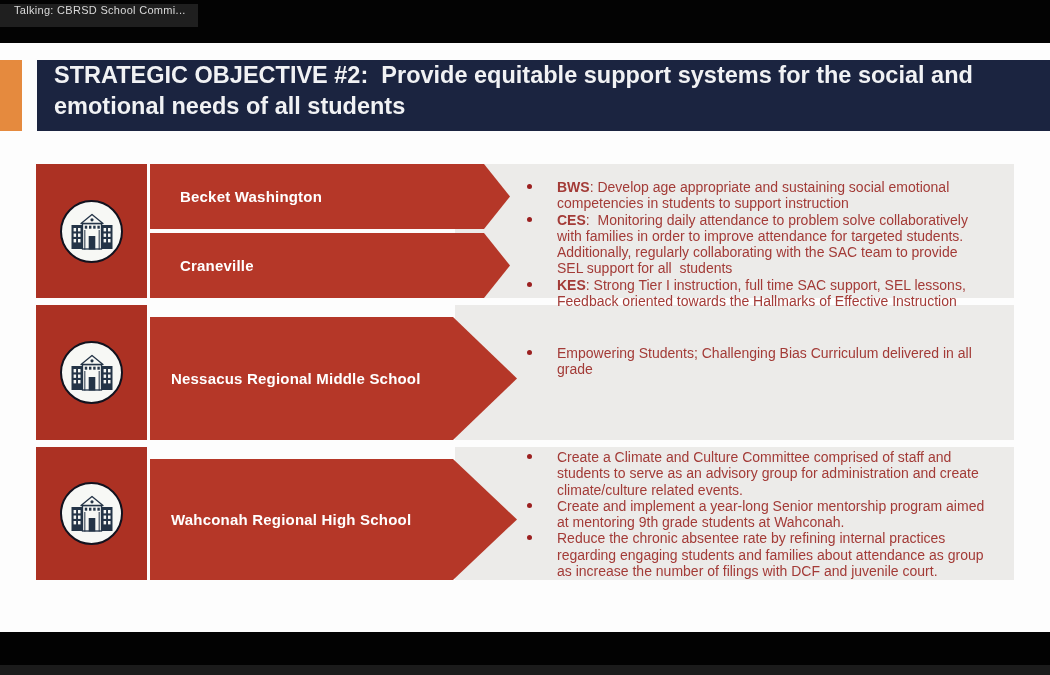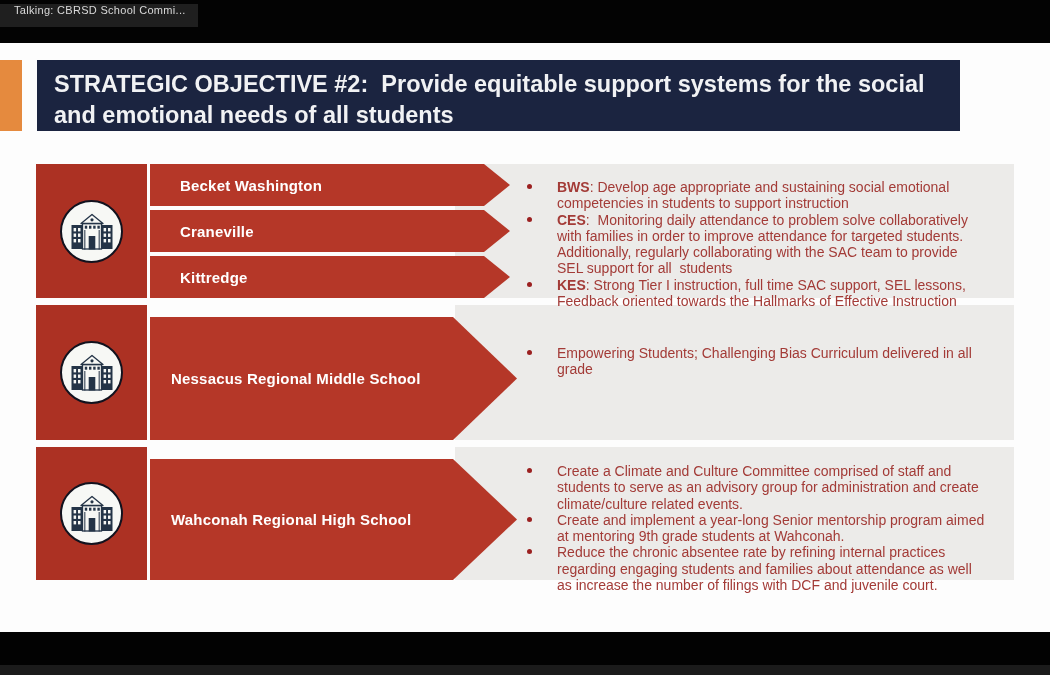--- a/index.html
+++ b/index.html
@@ -13,22 +13,22 @@
     position:absolute;top:4px;left:0;height:23px;background:#1f1f1f;color:#d9d9d9;
     font-size:11px;letter-spacing:.3px;display:flex;align-items:flex-start;
     padding:0 12px 0 14px;white-space:nowrap;
   }
   .bottom-bar{position:absolute;top:632px;left:0;width:1050px;height:43px;background:#020202;}
   .taskbar-strip{position:absolute;left:0;bottom:0;width:100%;height:10px;background:#1b1b1b;}
   
   .slide{position:absolute;top:43px;left:0;width:1050px;height:589px;background:#fdfdfd;}
   .orange-accent{position:absolute;left:0;top:17px;width:22px;height:71px;background:#E58A3E;}
   .title-bar{
-    position:absolute;left:37px;top:17px;width:923px;height:71px;background:#1B2440;
-    display:flex;align-items:flex-end;
+    position:absolute;left:37px;top:17px;width:1013px;height:71px;background:#1B2440;
+    display:flex;align-items:flex-start;
   }
   .title-text{
     padding-left:17px;max-width:935px;color:#F1F2F4;font-size:23.5px;font-weight:bold;
     line-height:31px;white-space:pre-wrap;
   }
   
   .row{position:absolute;left:36px;width:978px;}
   .row1{top:121px;height:134px;}
   .row2{top:262px;height:135px;}
   .row3{top:404px;height:133px;}
@@ -53,21 +53,21 @@
     position:absolute;left:114px;top:0;bottom:0;width:367px;background:#B53728;
     display:flex;align-items:center;padding-left:21px;z-index:2;box-sizing:border-box;
     clip-path:polygon(0 0,calc(100% - 64px) 0,100% 50%,calc(100% - 64px) 100%,0 100%);
     margin-top:12px;
   }
   .school-name{color:#ffffff;font-weight:bold;font-size:15px;letter-spacing:.2px;}
   
   .bullets{position:absolute;left:491px;top:0;margin:0;padding:0;list-style:none;z-index:3;}
   .row1 .bullets{padding-top:15px;}
   .row2 .bullets{padding-top:40px;}
-  .row3 .bullets{padding-top:16px;}
+  .row3 .bullets{padding-top:2px;}
   .row2 .bullets li + li{margin-top:12px;}
   .bullets li{display:flex;}
   .dot{flex:0 0 auto;width:5px;height:5px;border-radius:50%;background:#9B2020;margin-top:5px;}
   .btext{
     margin-left:25px;width:428px;color:#A33B37;font-size:14px;line-height:16.3px;
     white-space:pre-wrap;
   }
   .btext b{font-weight:bold;}
 </style>
 </head>
@@ -120,23 +120,20 @@
           </svg>
         </div>
       </div>
       <div class="arrows-small">
         <div class="arrow-bar">
           <span class="school-name">Becket Washington</span>
         </div>
         <div class="arrow-bar">
           <span class="school-name">Craneville</span>
         </div>
-        <div class="arrow-bar">
-          <span class="school-name">Kittredge</span>
-        </div>
       </div>
       <ul class="bullets">
         <li>
           <span class="dot"></span>
           <span class="btext"><b>BWS</b><span>: Develop age appropriate and sustaining social emotional competencies in students to support instruction</span></span>
         </li>
         <li>
           <span class="dot"></span>
           <span class="btext"><b>CES</b><span>:  Monitoring daily attendance to problem solve collaboratively with families in order to improve attendance for targeted students. Additionally, regularly collaborating with the SAC team to provide SEL support for all  students</span></span>
         </li>
@@ -229,21 +226,21 @@
         <li>
           <span class="dot"></span>
           <span class="btext">Create a Climate and Culture Committee comprised of staff and students to serve as an advisory group for administration and create climate/culture related events.</span>
         </li>
         <li>
           <span class="dot"></span>
           <span class="btext">Create and implement a year-long Senior mentorship program aimed at mentoring 9th grade students at Wahconah.</span>
         </li>
         <li>
           <span class="dot"></span>
-          <span class="btext">Reduce the chronic absentee rate by refining internal practices regarding engaging students and families about attendance as well as increase the number of filings with DCF and juvenile court.</span>
+          <span class="btext">Reduce the chronic absentee rate by refining internal practices regarding engaging students and families about attendance as group as increase the number of filings with DCF and juvenile court.</span>
         </li>
       </ul>
     </section>
 
   </div>
 
   <div class="bottom-bar">
     <div class="taskbar-strip"></div>
   </div>
 

